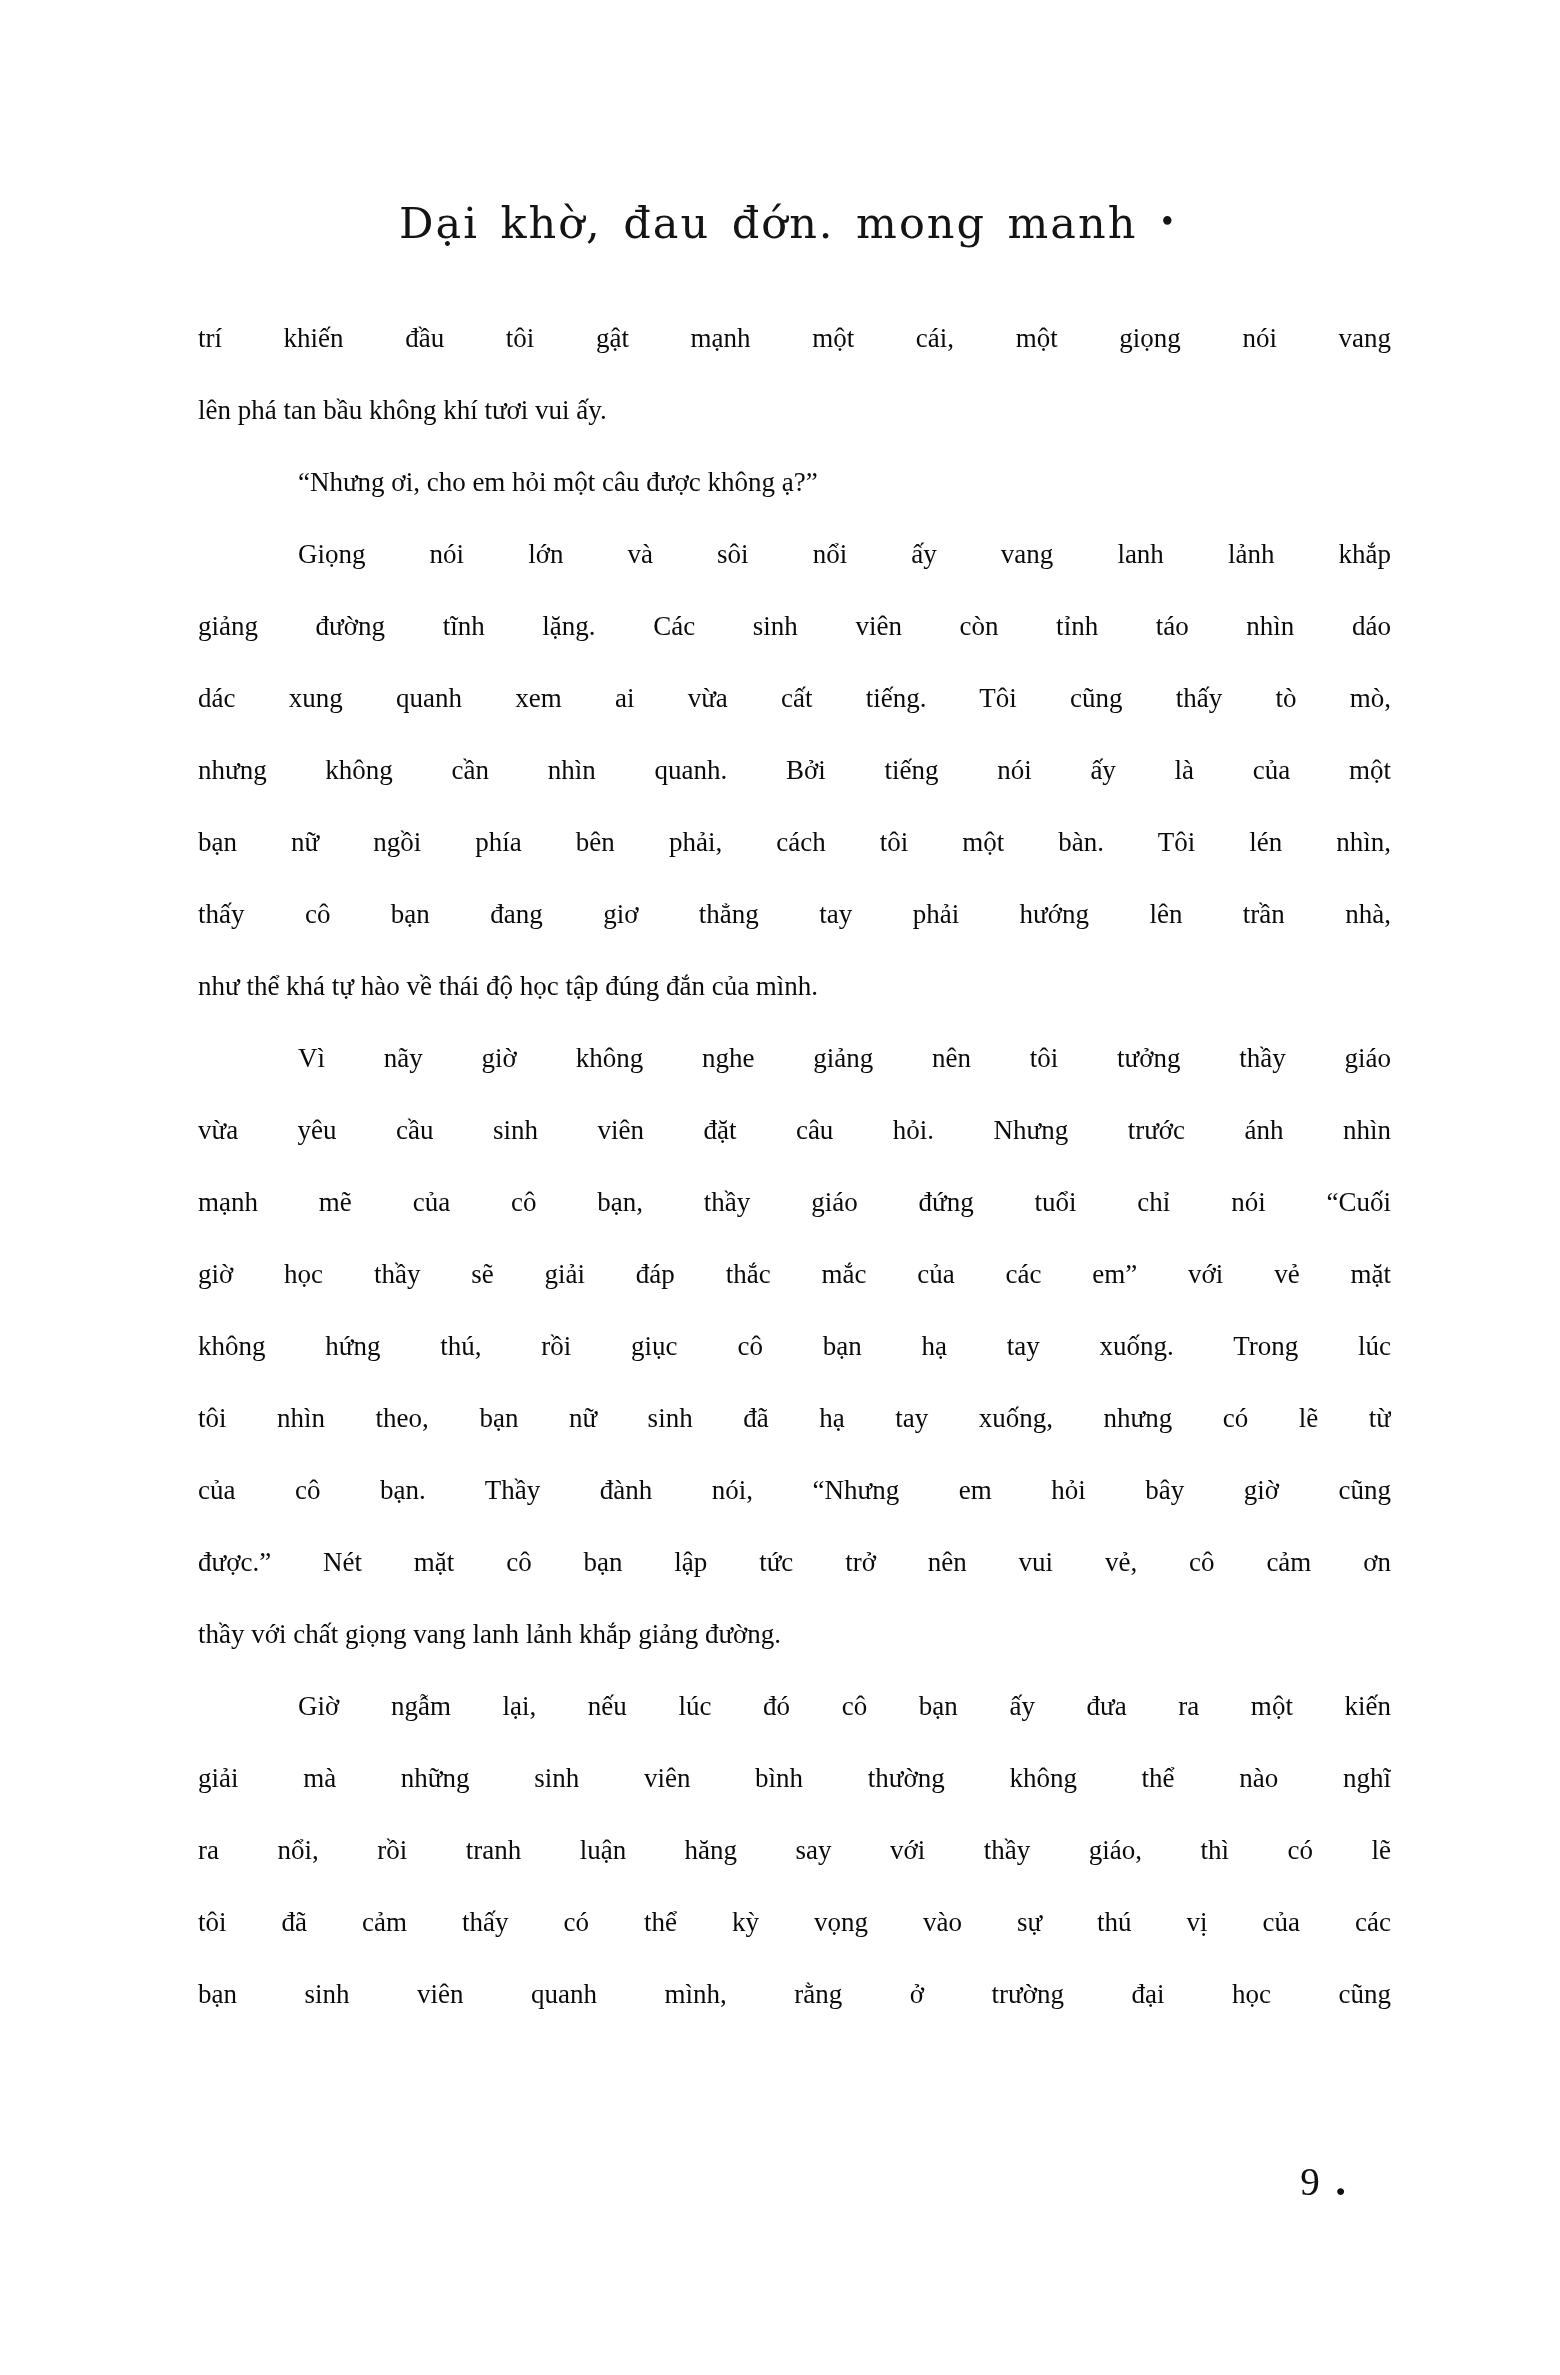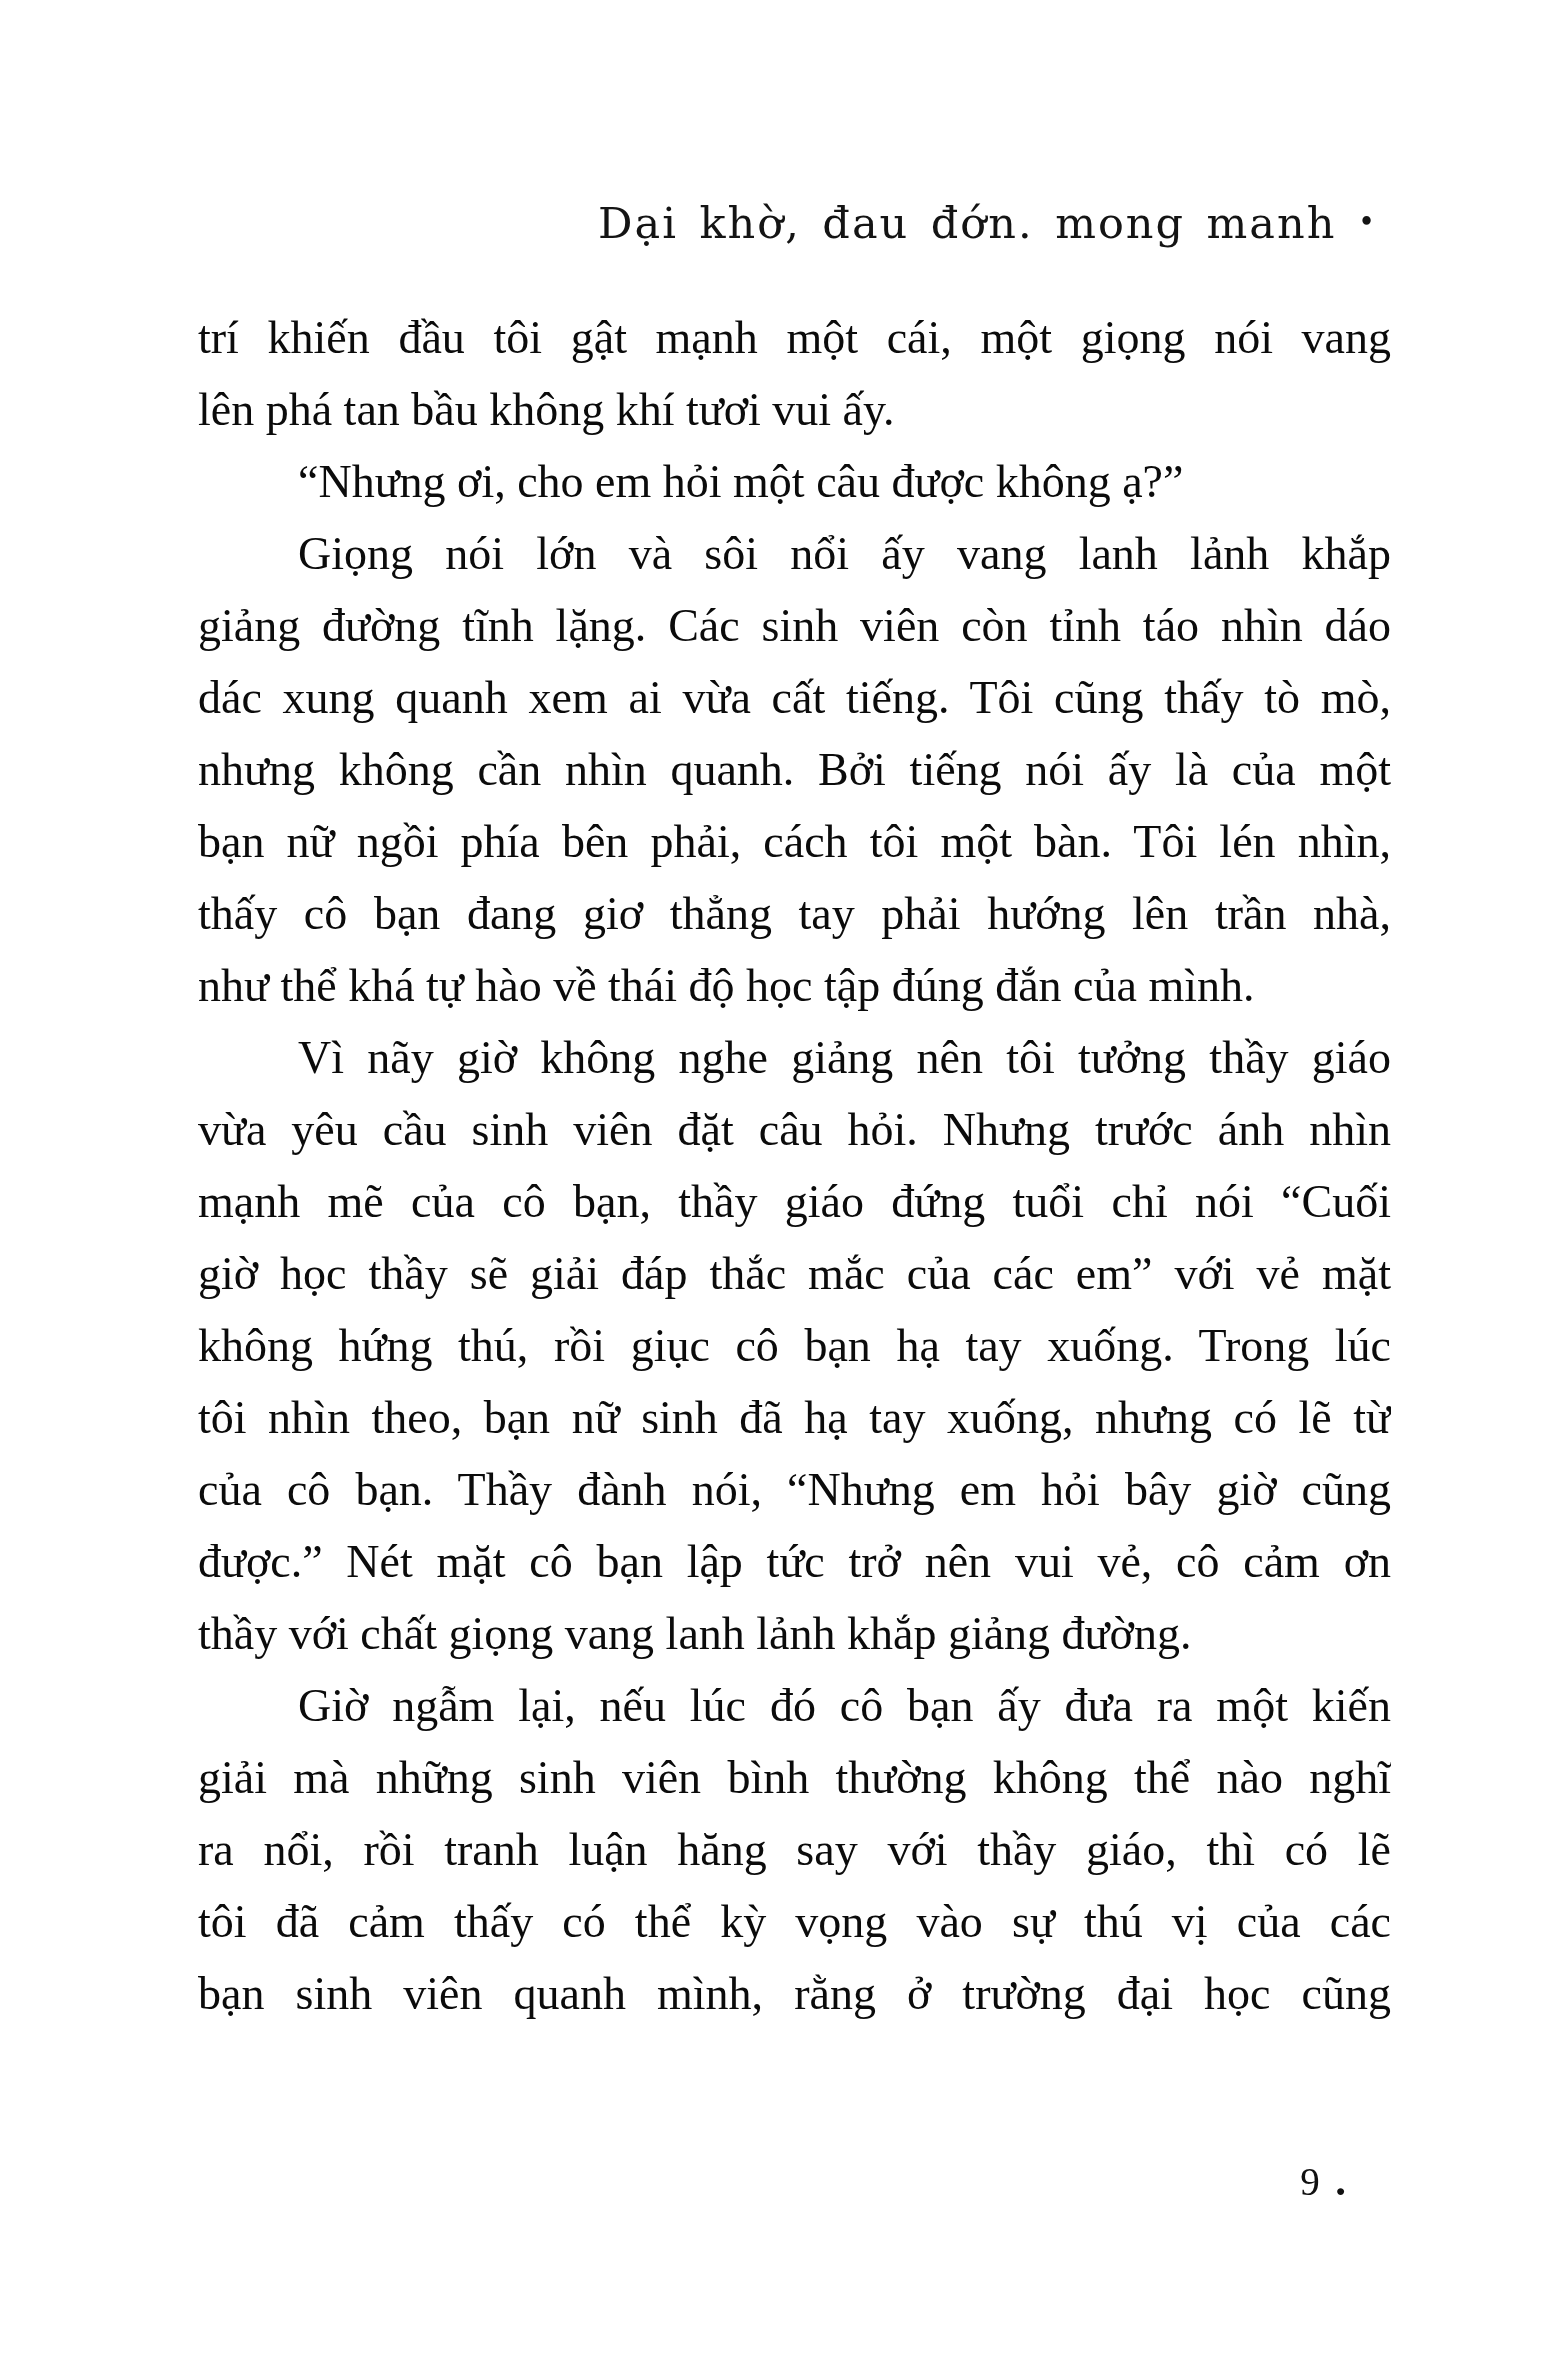--- a/index.html
+++ b/index.html
@@ -14,21 +14,21 @@
     background: #ffffff;
     color: #0b0b0b;
     font-family: "Liberation Serif", serif;
     overflow: hidden;
   }
   .running-header {
     position: absolute;
     top: 193px;
     left: 200px;
     width: 1175px;
-    text-align: right;
+    text-align: center;
     font-family: "DejaVu Serif", serif;
     font-size: 43px;
     line-height: 59px;
     letter-spacing: 2px;
     word-spacing: 5.9px;
     color: #141414;
     white-space: nowrap;
   }
   .running-header .bullet {
     display: inline-block;
@@ -39,21 +39,21 @@
   }
   .body-text {
     position: absolute;
     top: 302px;
     left: 198px;
     width: 1193px;
   }
   .line {
     height: 72px;
     line-height: 72px;
-    font-size: 46px;
+    font-size: 27px;
     color: #0b0b0b;
     text-align: justify;
     text-align-last: justify;
     overflow: hidden;
     white-space: nowrap;
   }
   .line.last {
     text-align: center;
     text-align-last: left;
   }

